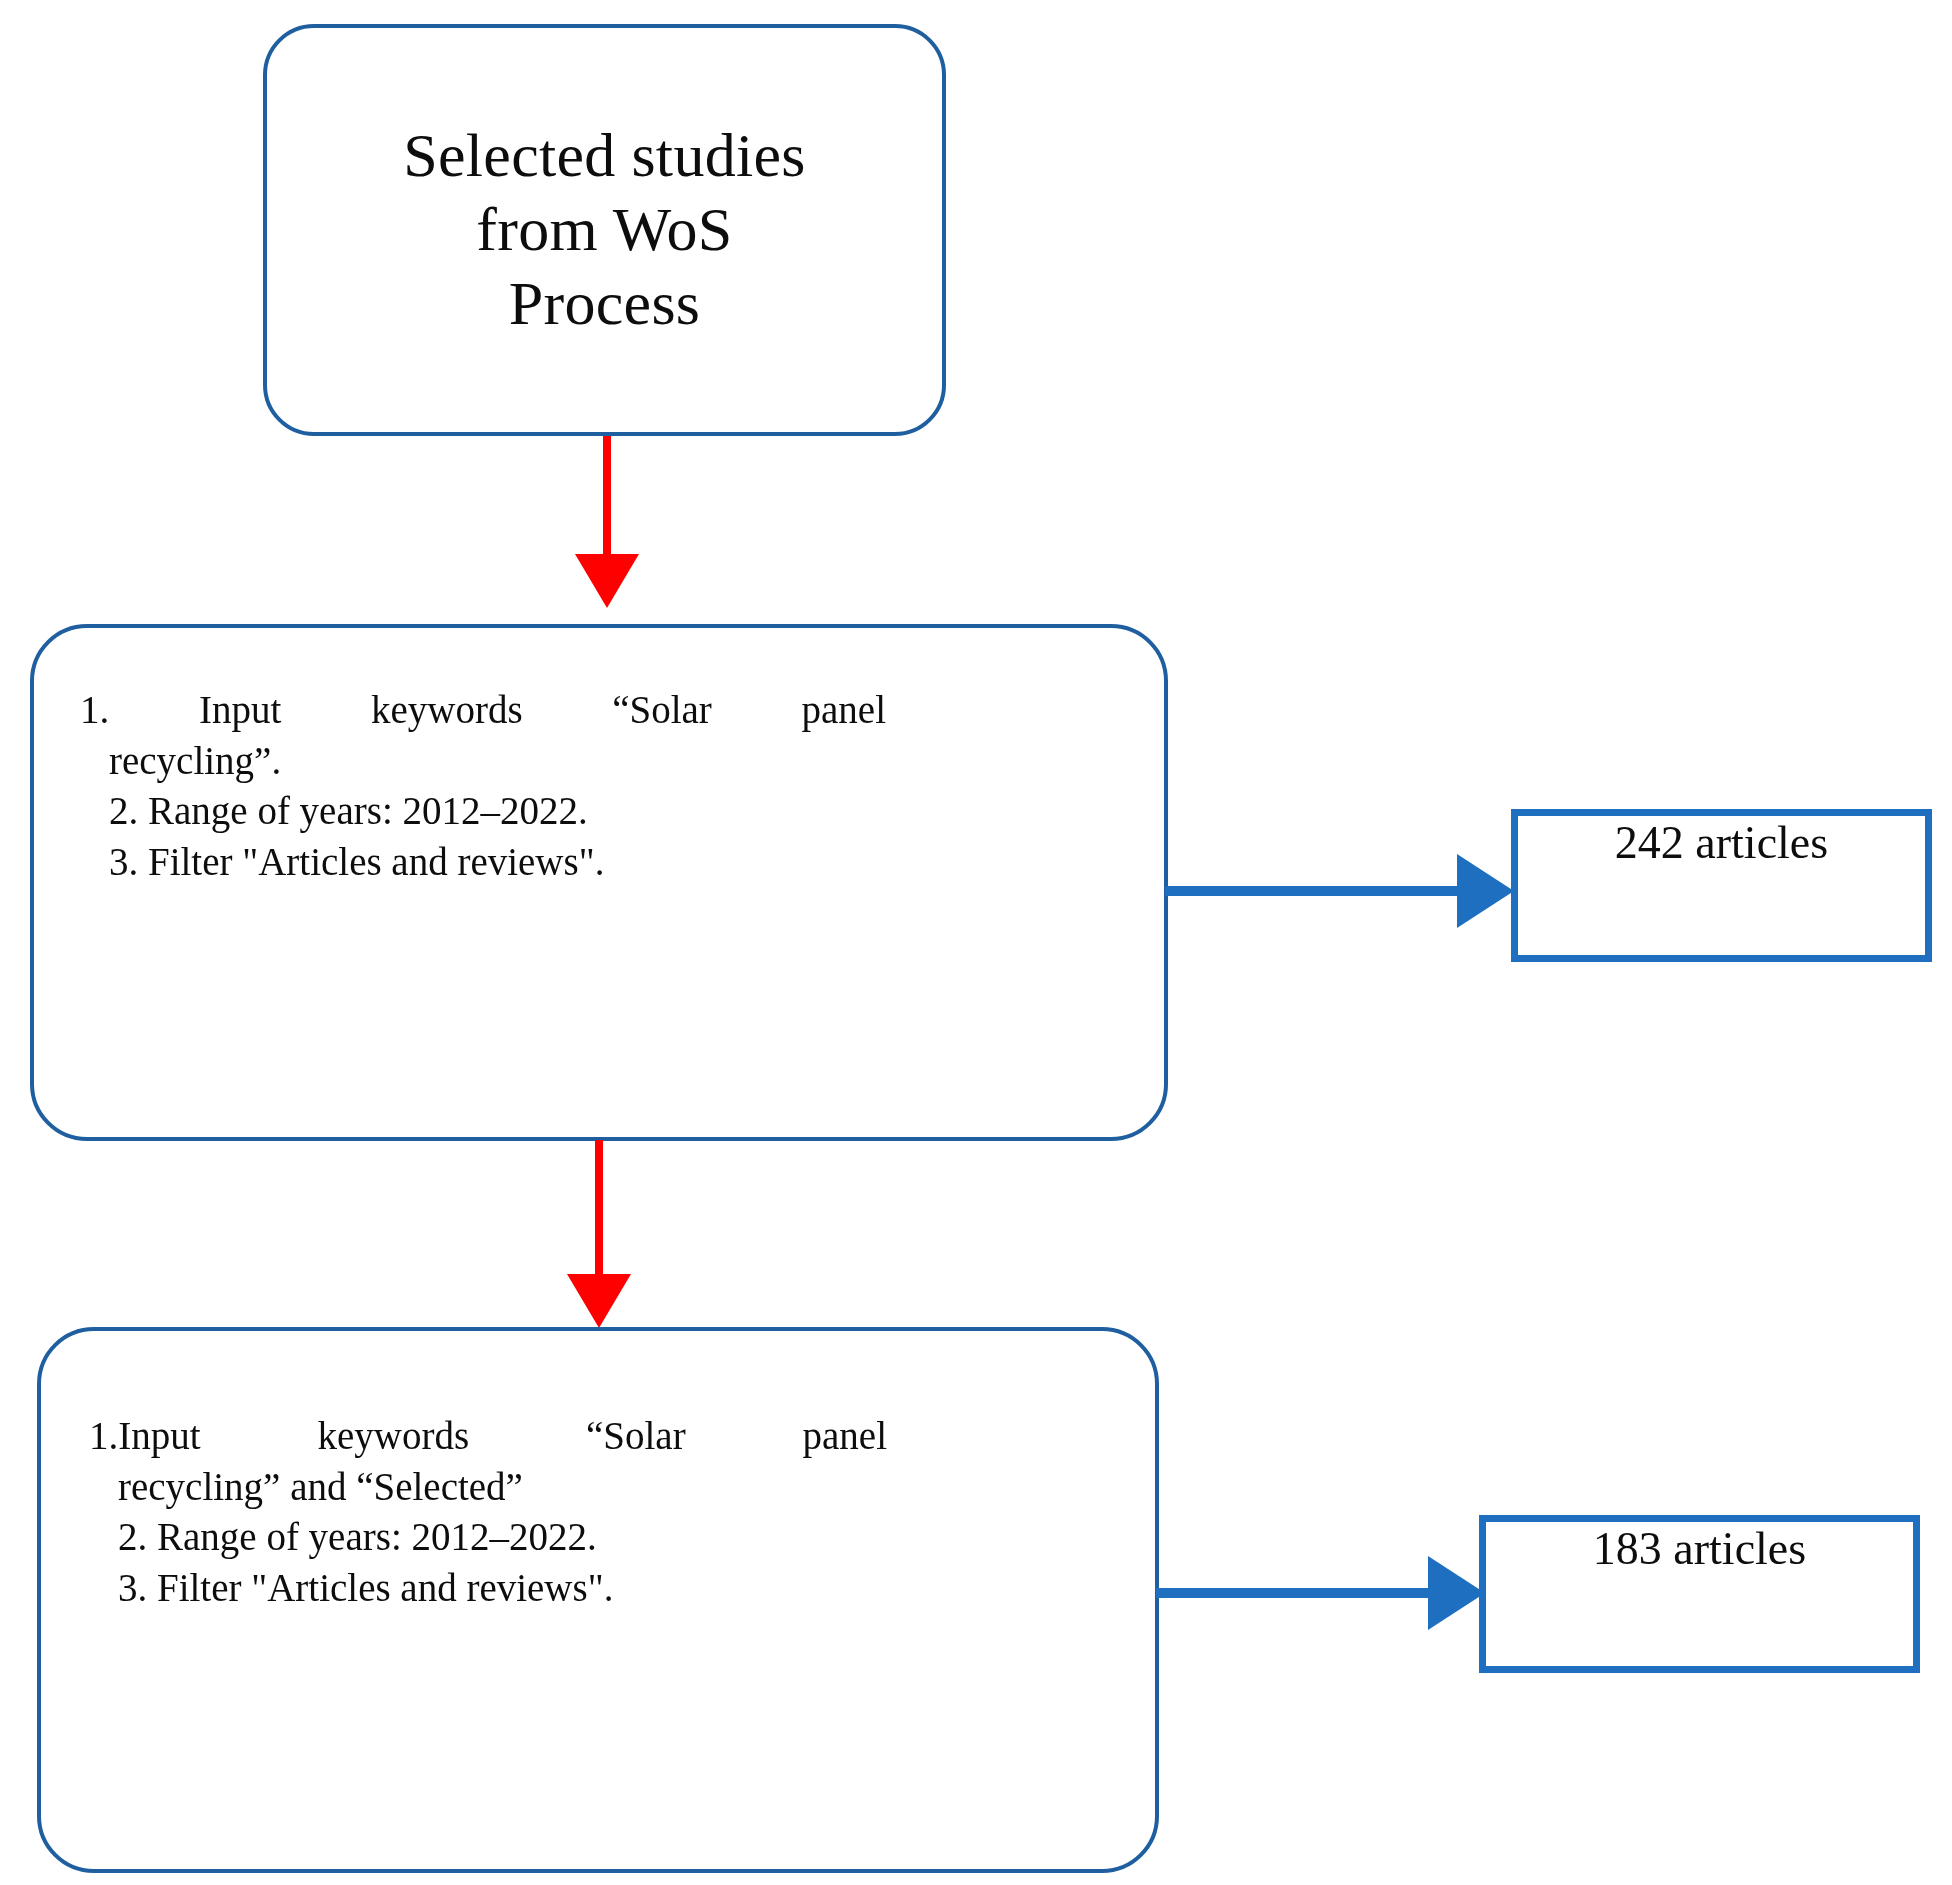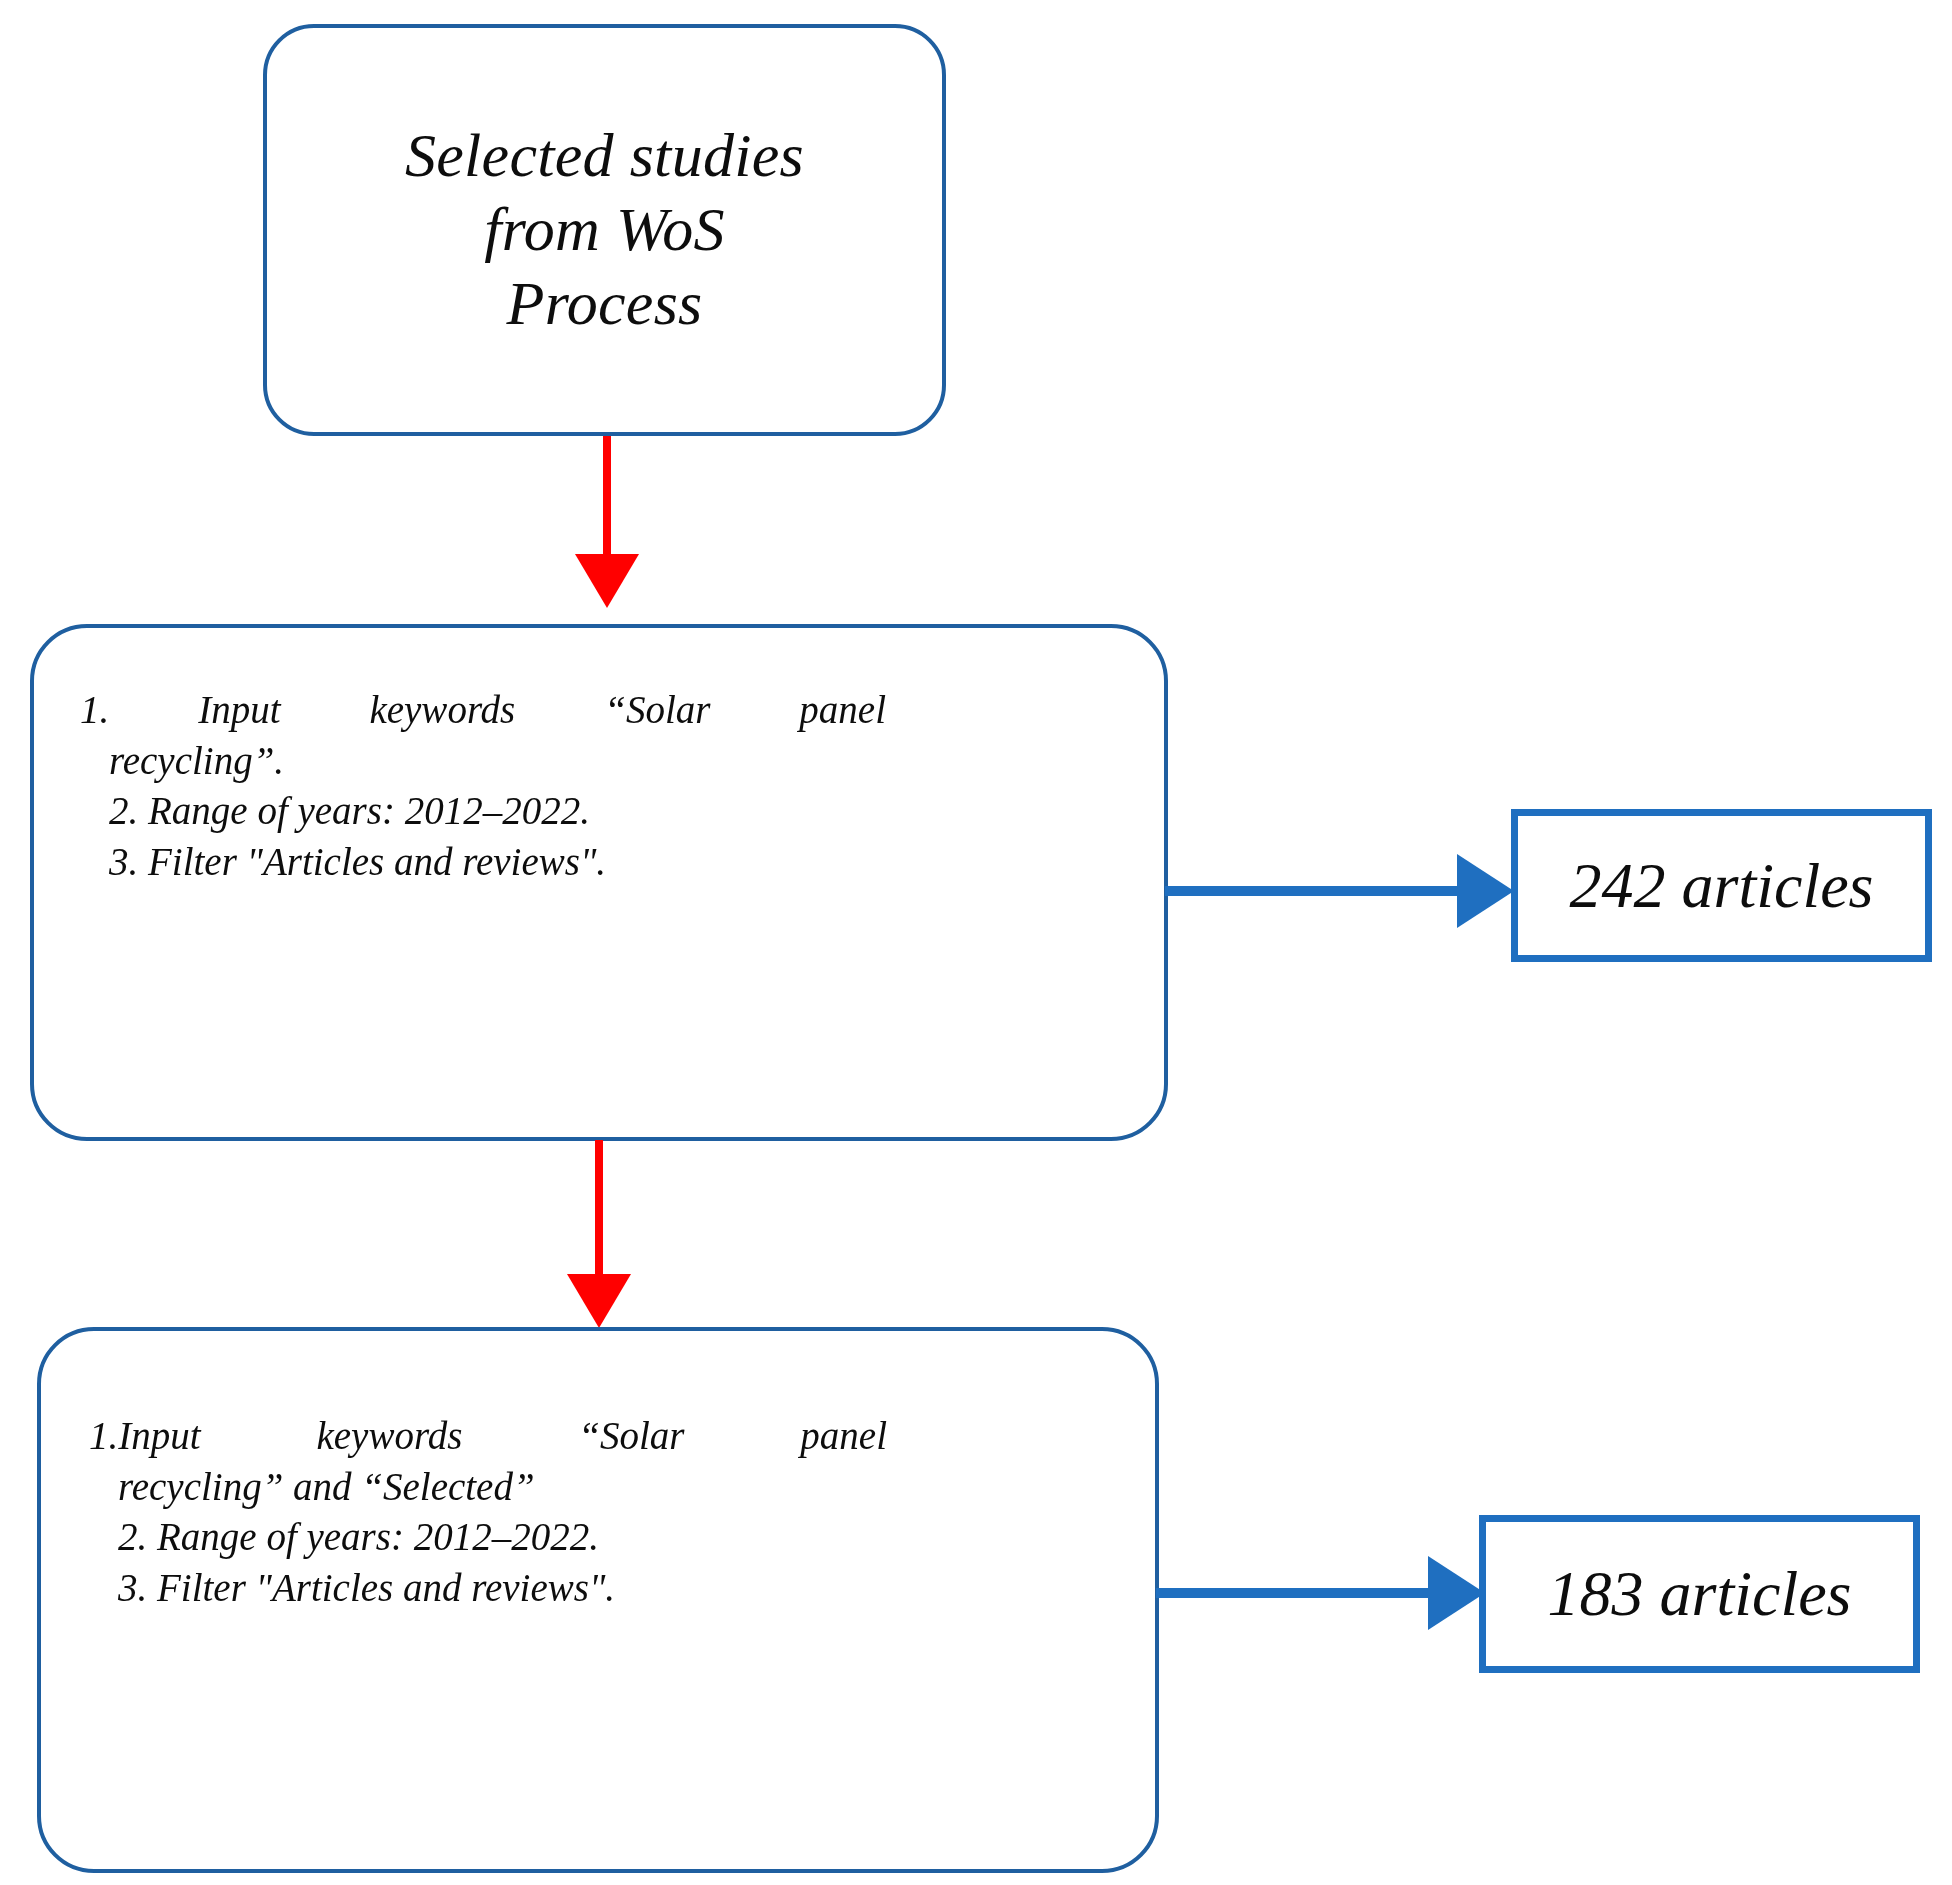--- a/index.html
+++ b/index.html
@@ -9,21 +9,20 @@
   }
   body {
     font-family: "Liberation Serif", "DejaVu Serif", serif;
   }
   #canvas {
     position: relative;
     width: 1952px;
     height: 1885px;
     background: #ffffff;
     overflow: hidden;
-    font-style: italic;
   }
 
   
   .rbox {
     position: absolute;
     box-sizing: border-box;
     background: #ffffff;
     border: 4px solid #1F5FA0;
     border-radius: 57px;
   }
@@ -69,24 +68,24 @@
   .b2-steps { left: 80px; top: 685px; width: 806px; }
   .b3-steps { left: 89px; top: 1411px; width: 798px; }
 
   
   .resbox {
     position: absolute;
     box-sizing: border-box;
     background: #ffffff;
     border: 7.2px solid #1F6FC0;
     display: flex;
-    align-items: center;
+    align-items: flex-start;
     justify-content: center;
     color: #0d0d0d;
-    font-size: 64px;
+    font-size: 46px;
     white-space: nowrap;
   }
   .resbox.r1 { left: 1511px; top: 809px; width: 421px; height: 153px; }
   .resbox.r2 { left: 1479px; top: 1515px; width: 441px; height: 158px; }
 
   
   .vred {
     position: absolute;
     width: 0;
   }

